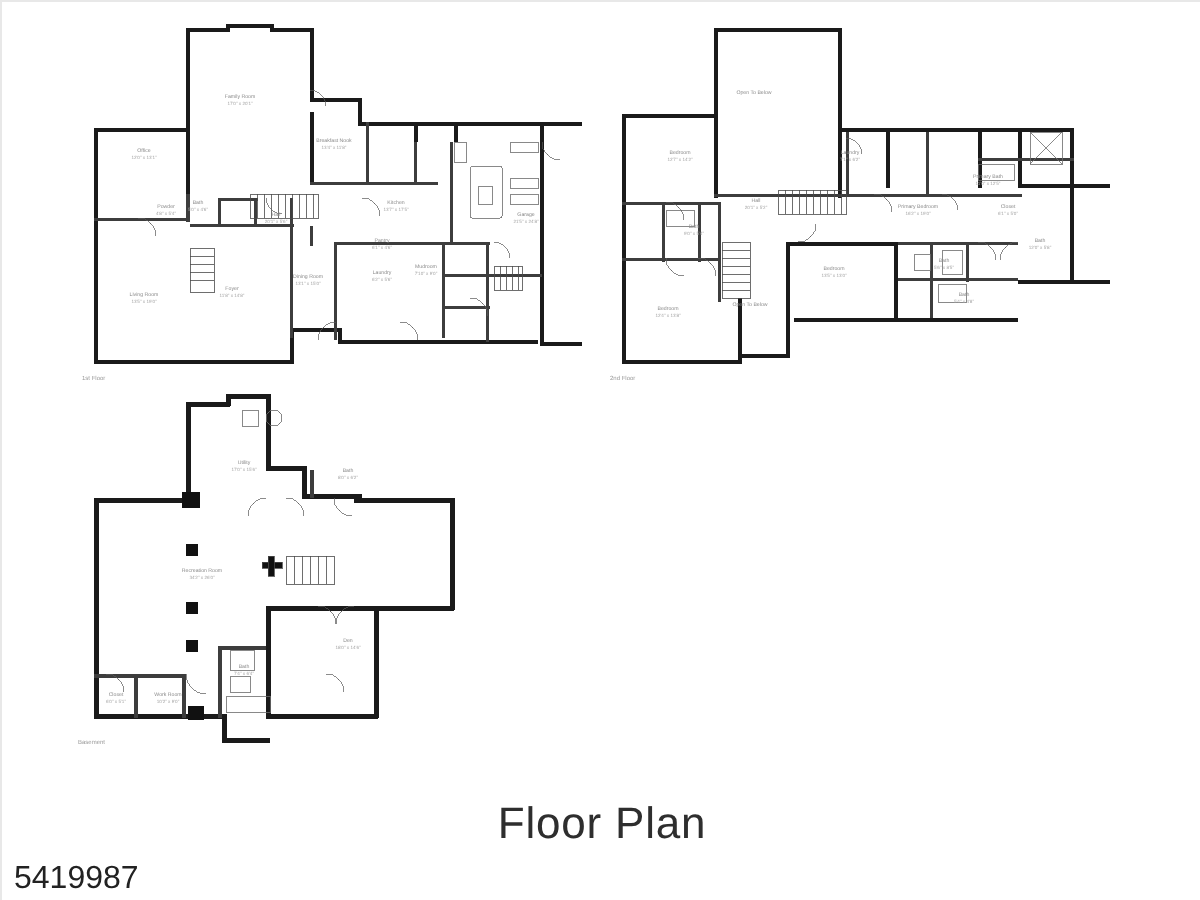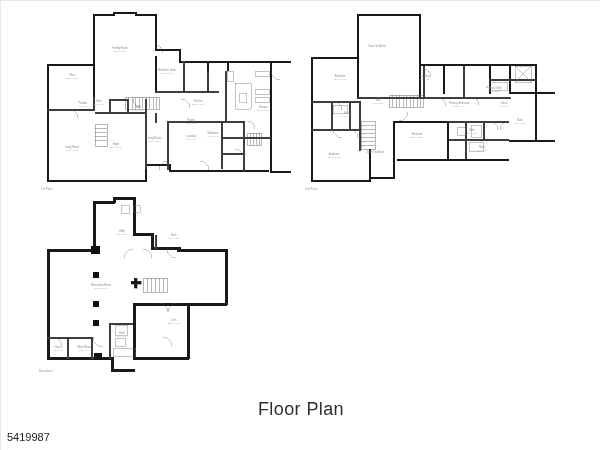--- a/index.html
+++ b/index.html
@@ -29,30 +29,30 @@
     position: absolute;
   }
   .plan svg { display: block; }
 
   #title {
     position: absolute;
     left: 0;
     top: 398px;
     width: 600px;
     text-align: center;
-    font-size: 18px;
+    font-size: 22px;
     color: #2e2e2e;
     letter-spacing: 0.4px;
     font-family: "Liberation Sans", sans-serif;
   }
   #listing-id {
     position: absolute;
     left: 6px;
     top: 430px;
-    font-size: 11px;
+    font-size: 16px;
     color: #222222;
     font-family: "Liberation Sans", sans-serif;
   }
   .floor-caption {
     font-size: 3px;
     fill: #9a9a9a;
     font-family: "Liberation Sans", sans-serif;
   }
   .rlabel {
     font-size: 2.6px;

